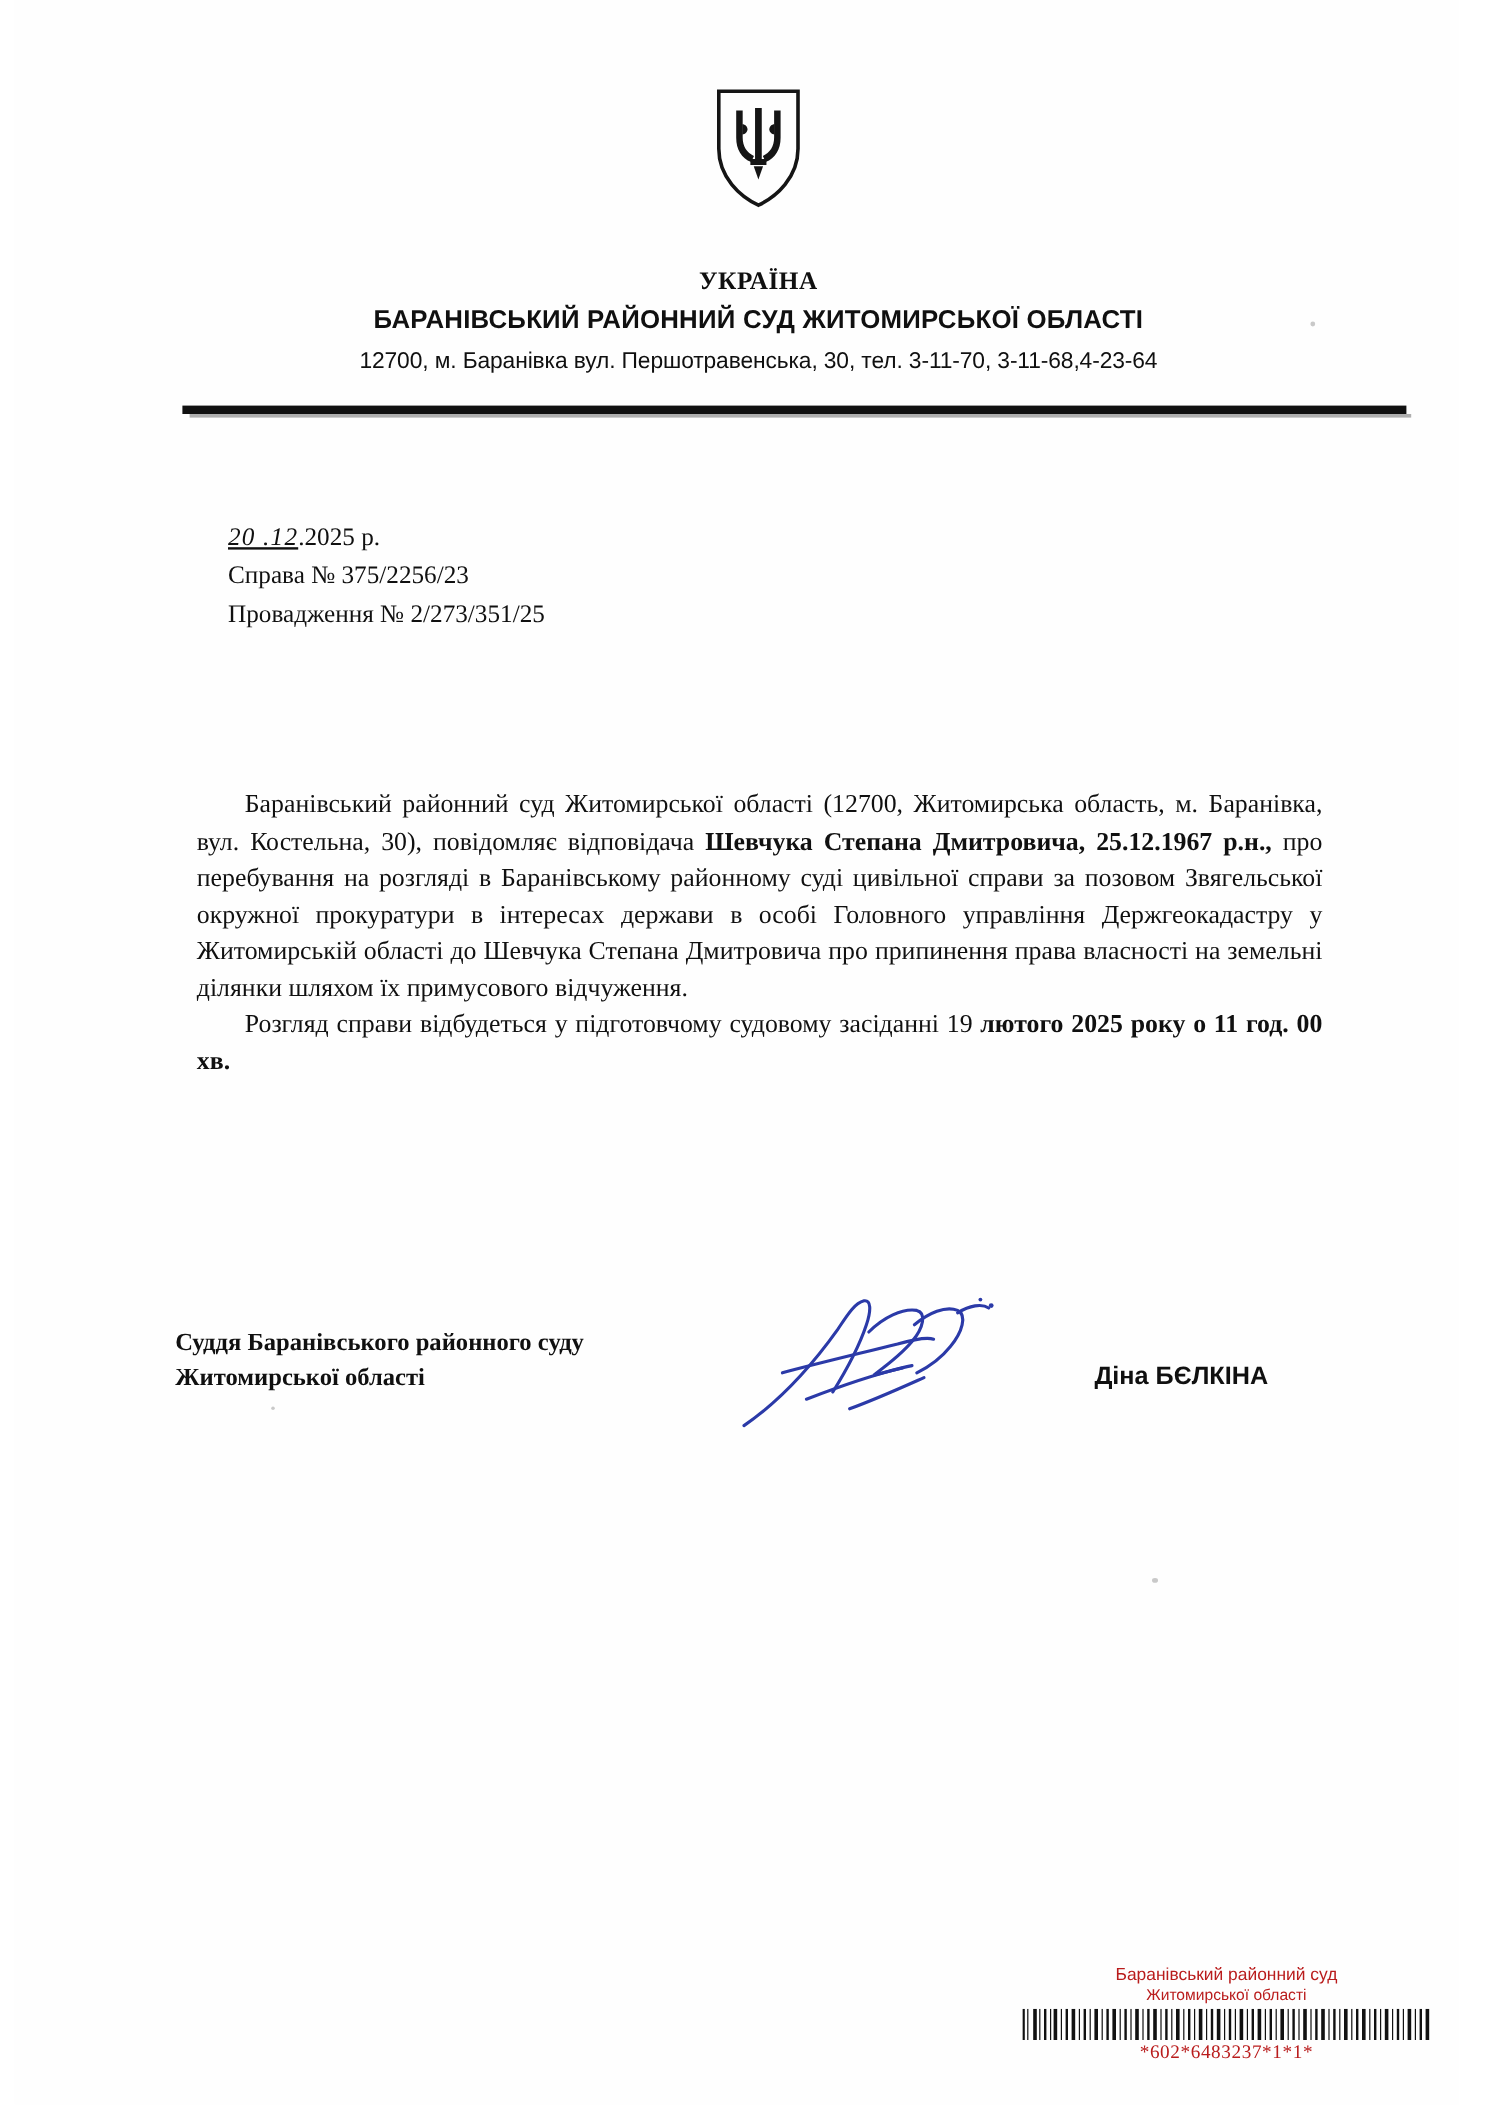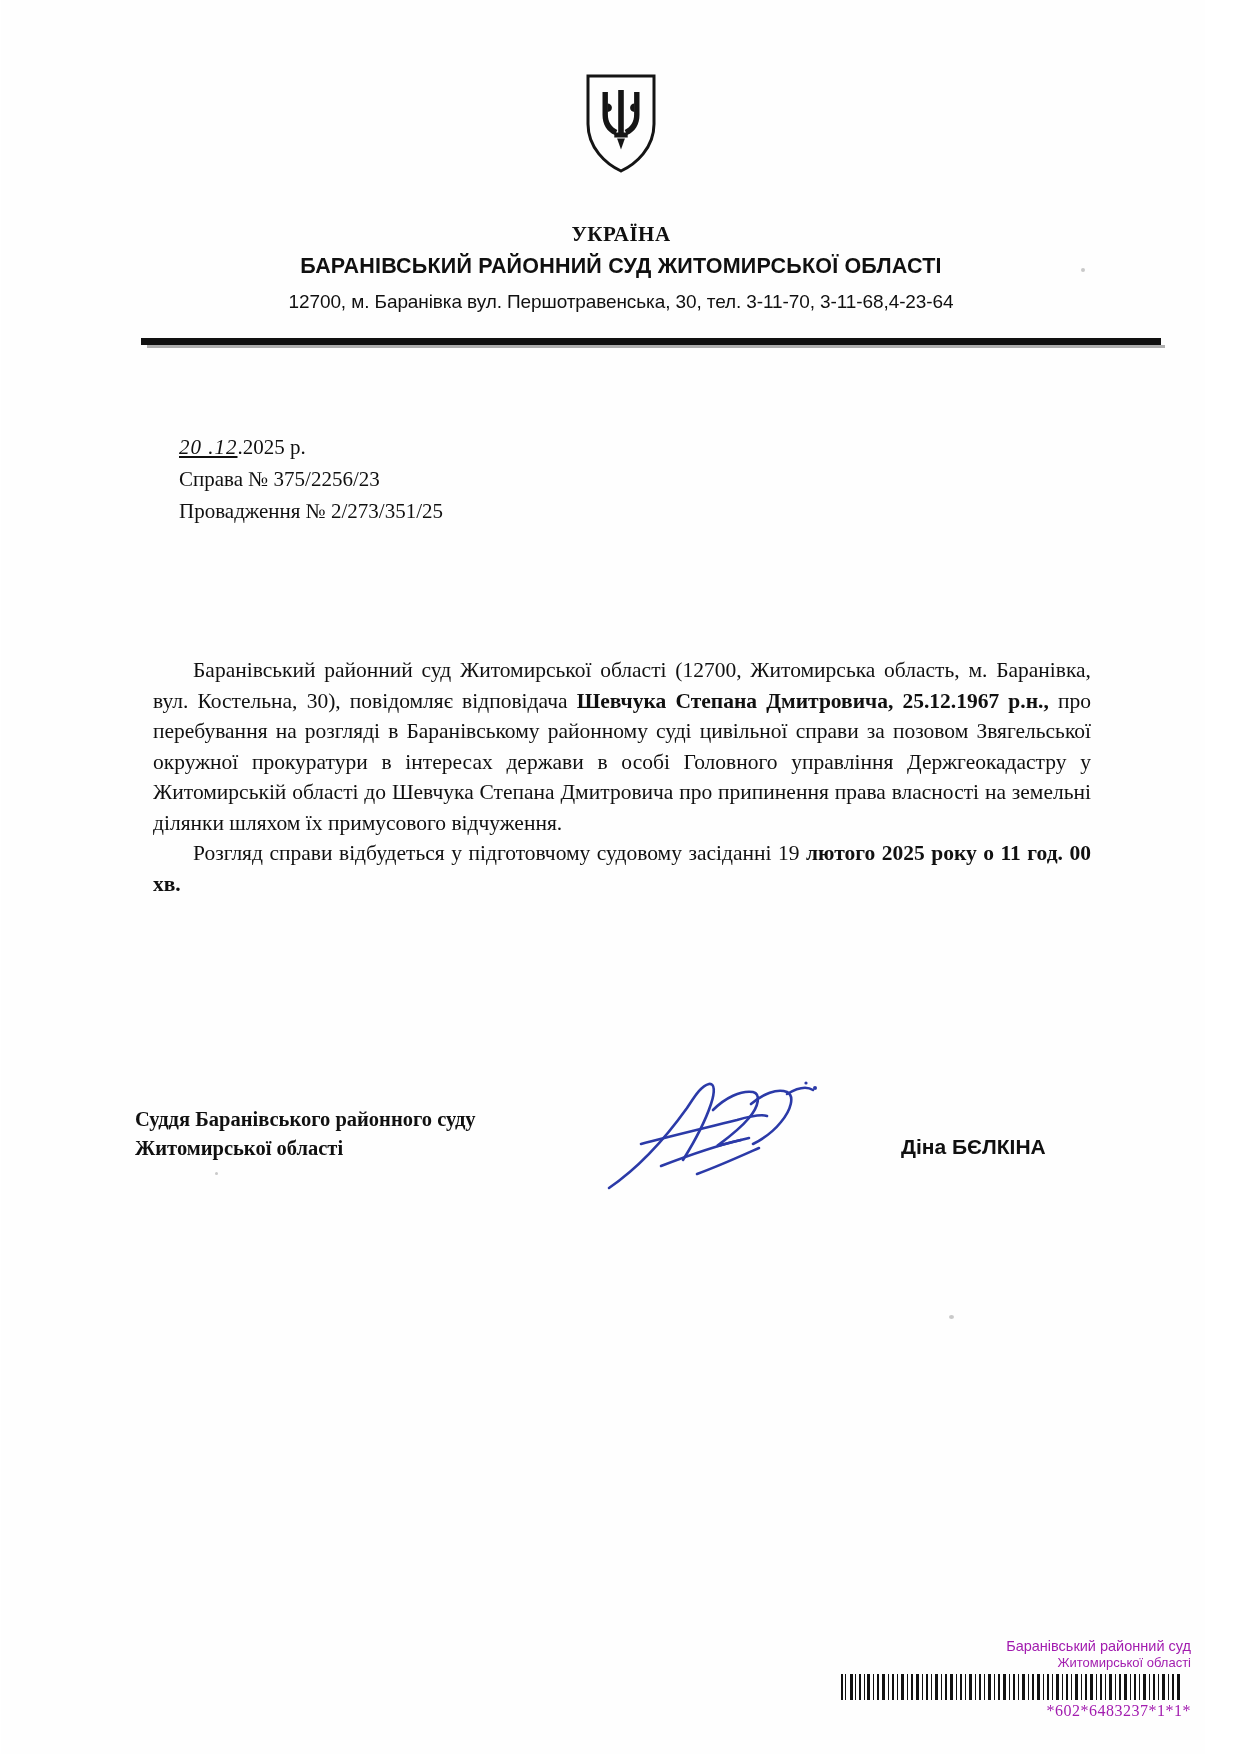--- a/index.html
+++ b/index.html
@@ -11,21 +11,21 @@
     width: 1240px;
     height: 1754px;
     position: relative;
     font-family: "Liberation Serif", serif;
     color: #101010;
     overflow: hidden;
   }
 
   .page {
     position: absolute;
-    left: 1px; top: 0;
+    left: 12px; top: 0;
     width: 1204px;
     height: 1754px;
     background: #fefefe;
   }
 
   
   .emblem-wrap {
     position: absolute;
     left: 0;
     top: 70px;
@@ -141,23 +141,23 @@
     width: 260px;
     height: 130px;
   }
 
   
   .footer-stamp {
     position: absolute;
     left: 830px;
     top: 1638px;
     width: 360px;
-    text-align: right;
+    text-align: center;
     font-family: "Liberation Sans", sans-serif;
-    color: #a21caf;
+    color: #b91c1c;
   }
   .footer-stamp .l1 { font-size: 14.5px; }
   .footer-stamp .l2 { font-size: 13px; margin-top: 1px; }
   .barcode {
     margin-top: 4px;
     height: 26px;
     width: 340px;
     margin-left: auto;
     margin-right: auto;
     display: block;

